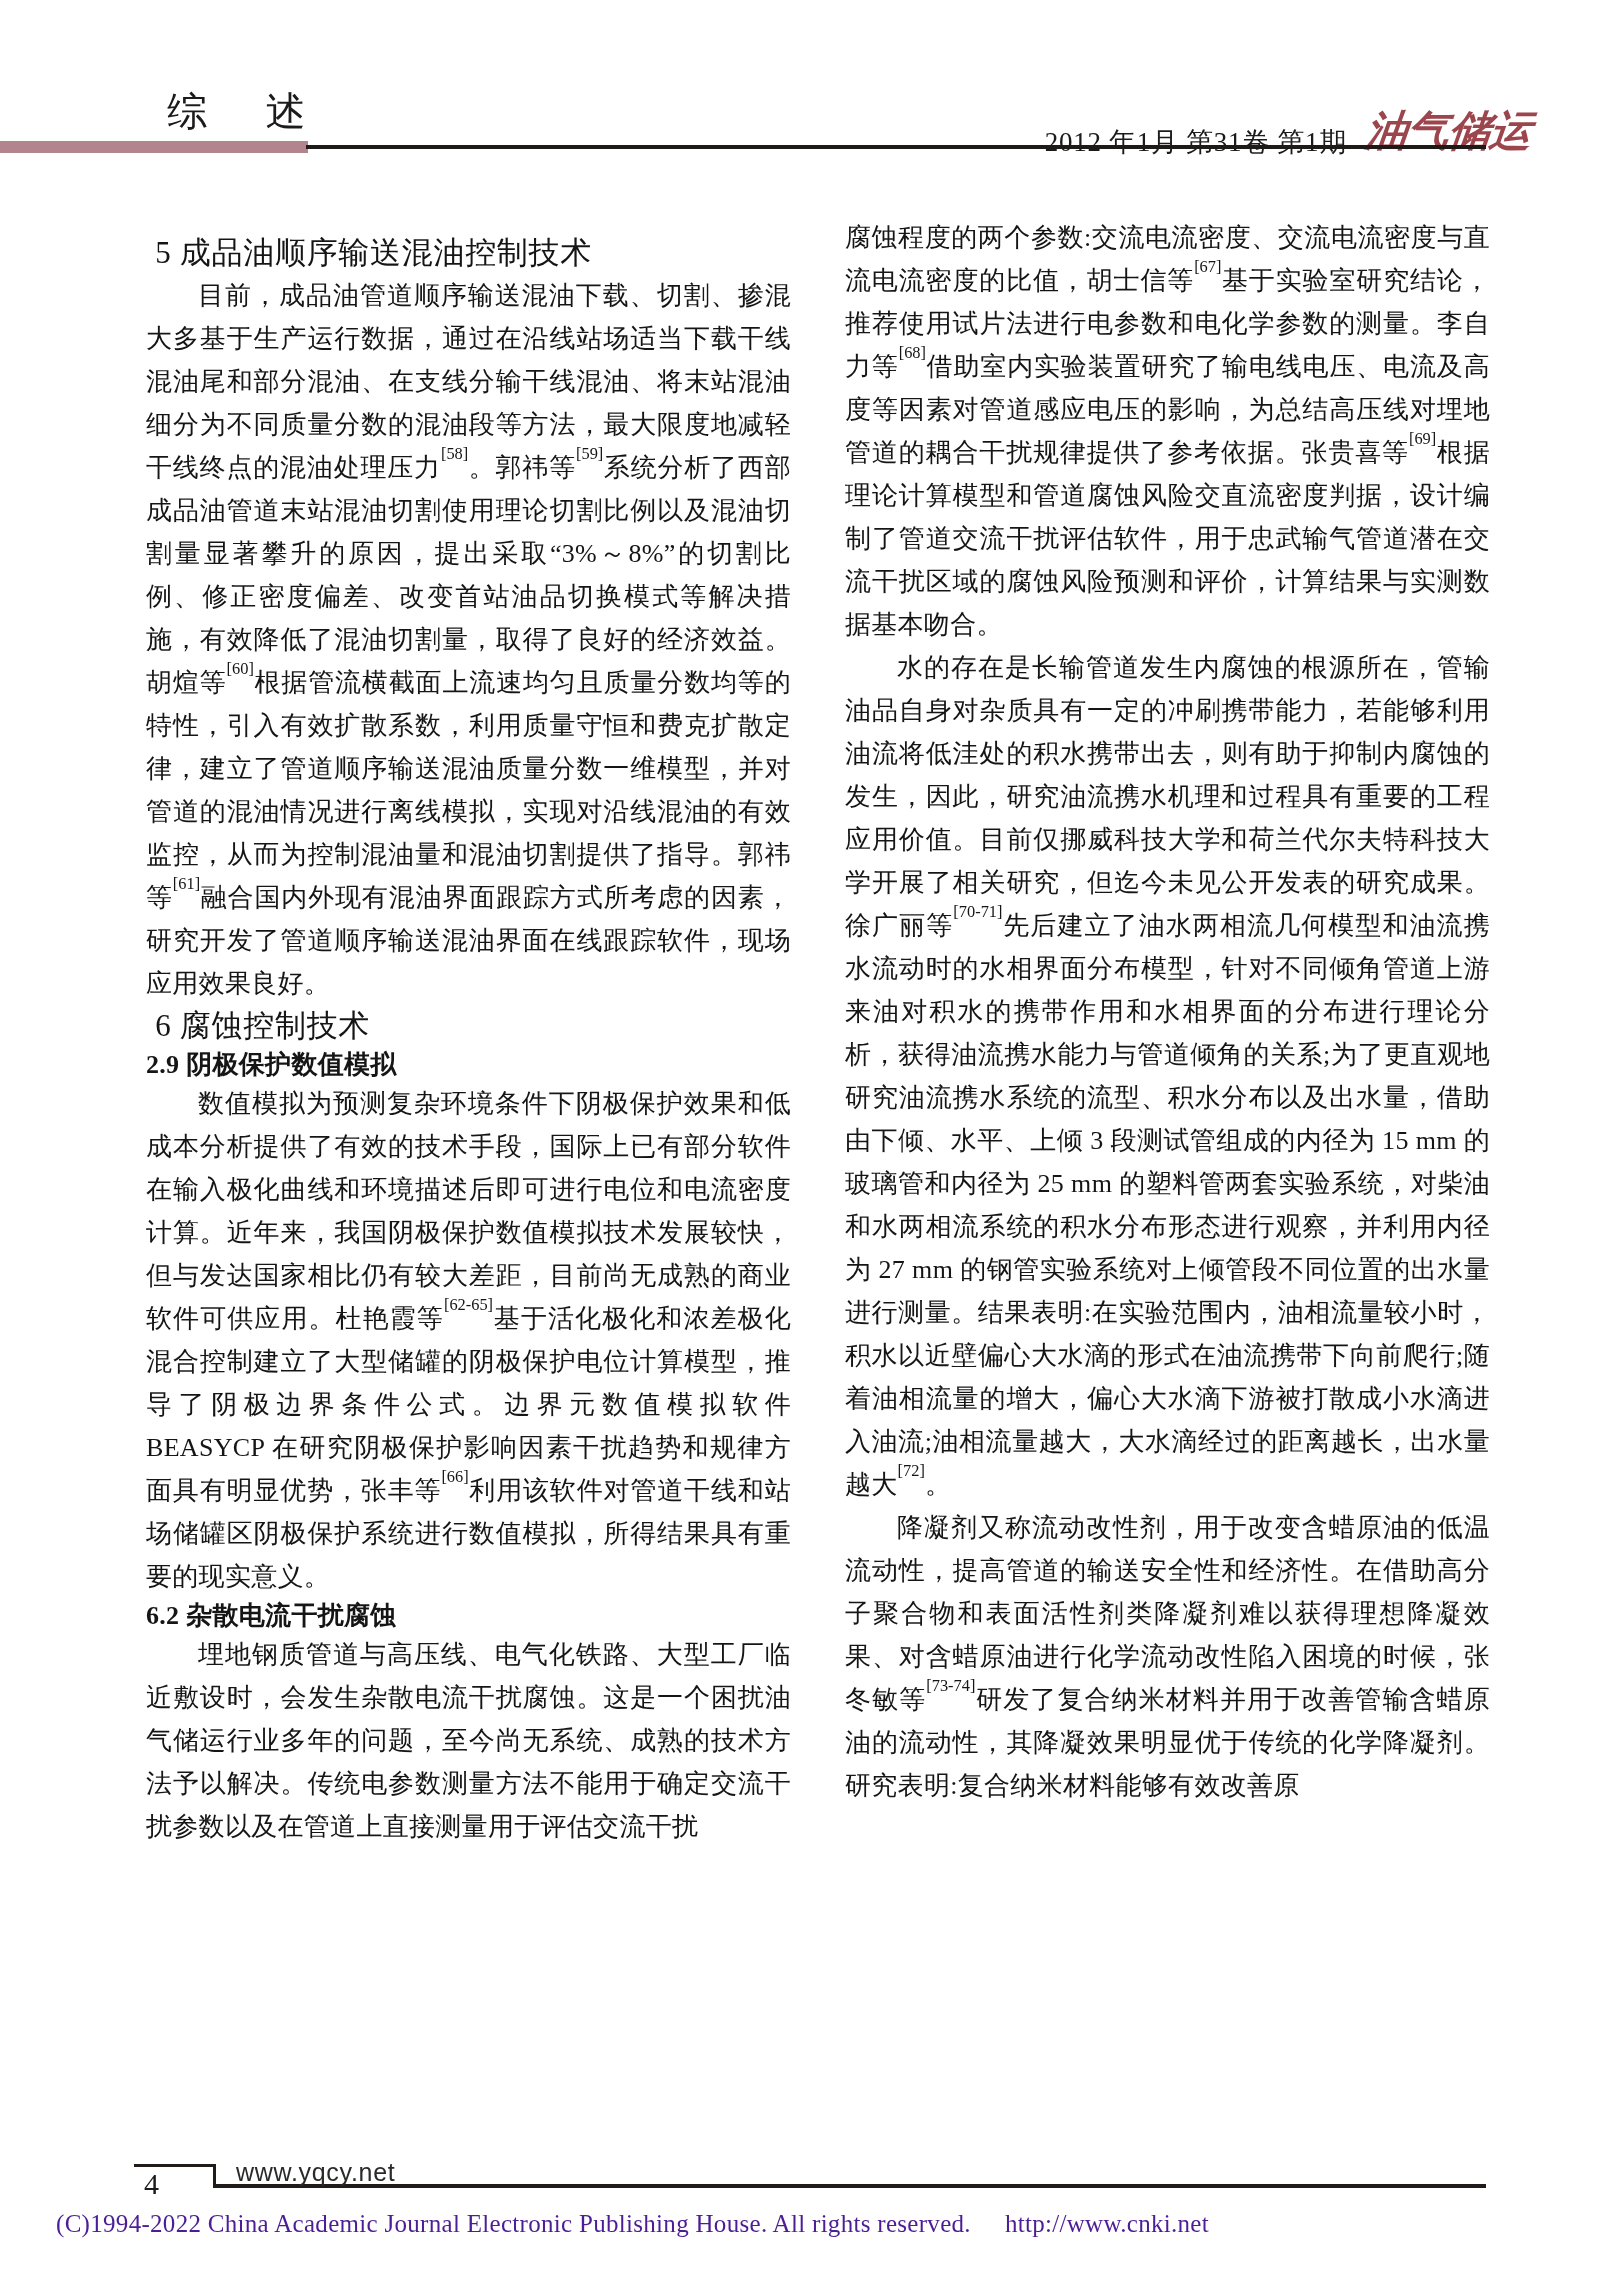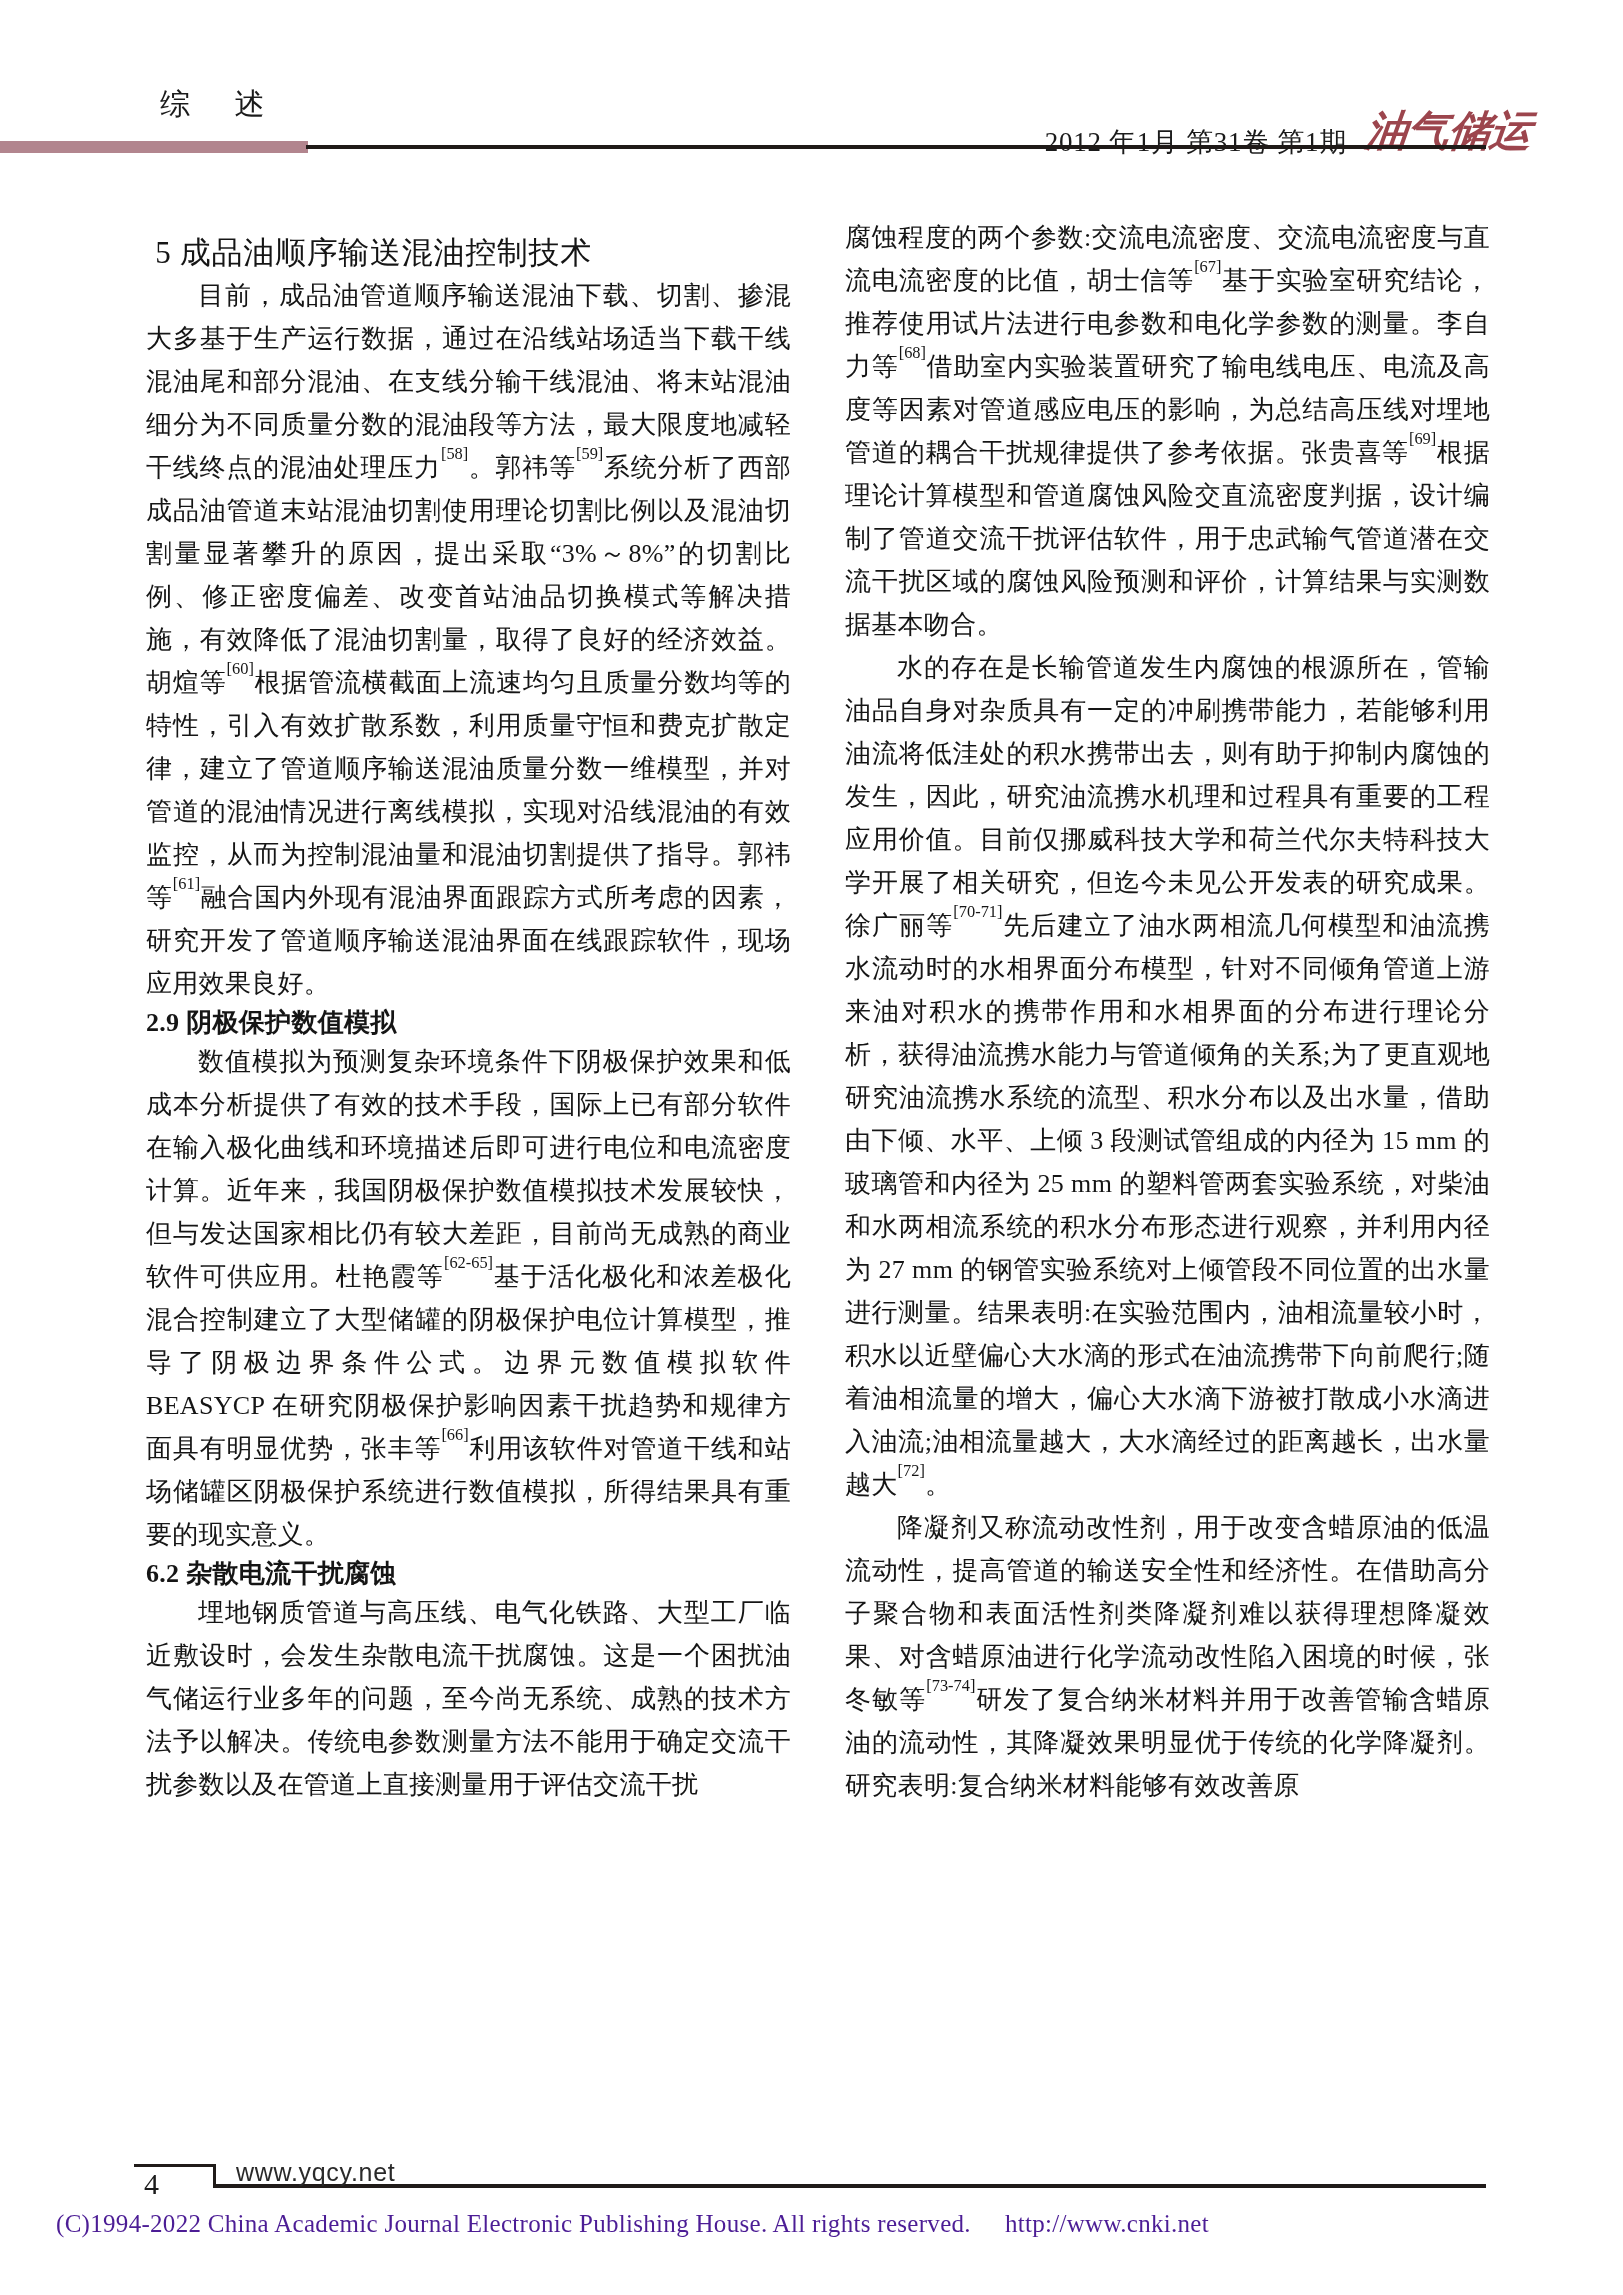--- a/index.html
+++ b/index.html
@@ -7,22 +7,22 @@
     position:relative;
     width:1623px;height:2295px;
     overflow:hidden;
     font-family:"Liberation Serif","DejaVu Serif",serif;
     color:#151515;
   }
   .abs{position:absolute;}
 
   
   .hdr-label{
-    left:160px;top:84px;
-    font-size:30px;
+    left:167px;top:84px;
+    font-size:40px;
     word-spacing:1.15em;
     letter-spacing:1.3px;
     color:#1b1b1b;
   }
   .hdr-issue{
     top:124px;right:276px;
     font-size:27px;
     letter-spacing:0.7px;
     color:#1b1b1b;
     white-space:nowrap;
@@ -120,20 +120,21 @@
     <div class="abs hdr-issue">2012 年1月 第31卷 第1期</div>
     <div class="abs hdr-logo" style="color: rgb(156, 69, 77);">油气储运</div>
     <div class="abs hdr-accent" style="background: rgb(178, 133, 142);"></div>
     <div class="abs hdr-rule"></div>
   </div>
 
   <div class="abs col col-left">
     <h2 class="sec m-s5-h">5 成品油顺序输送混油控制技术</h2>
     <p class="body rich indent">目前，成品油管道顺序输送混油下载、切割、掺混大多基于生产运行数据，通过在沿线站场适当下载干线混油尾和部分混油、在支线分输干线混油、将末站混油细分为不同质量分数的混油段等方法，最大限度地减轻干线终点的混油处理压力<sup class="ref">[58]</sup>。郭祎等<sup class="ref">[59]</sup>系统分析了西部成品油管道末站混油切割使用理论切割比例以及混油切割量显著攀升的原因，提出采取“3%～8%”的切割比例、修正密度偏差、改变首站油品切换模式等解决措施，有效降低了混油切割量，取得了良好的经济效益。胡煊等<sup class="ref">[60]</sup>根据管流横截面上流速均匀且质量分数均等的特性，引入有效扩散系数，利用质量守恒和费克扩散定律，建立了管道顺序输送混油质量分数一维模型，并对管道的混油情况进行离线模拟，实现对沿线混油的有效监控，从而为控制混油量和混油切割提供了指导。郭祎等<sup class="ref">[61]</sup>融合国内外现有混油界面跟踪方式所考虑的因素，研究开发了管道顺序输送混油界面在线跟踪软件，现场应用效果良好。</p>
 
+    <h2 class="sec m-s6-h">6 腐蚀控制技术</h2>
     <h3 class="subsec m-s61-h">2.9 阴极保护数值模拟</h3>
     <p class="body rich indent">数值模拟为预测复杂环境条件下阴极保护效果和低成本分析提供了有效的技术手段，国际上已有部分软件在输入极化曲线和环境描述后即可进行电位和电流密度计算。近年来，我国阴极保护数值模拟技术发展较快，但与发达国家相比仍有较大差距，目前尚无成熟的商业软件可供应用。杜艳霞等<sup class="ref">[62-65]</sup>基于活化极化和浓差极化混合控制建立了大型储罐的阴极保护电位计算模型，推导了阴极边界条件公式。边界元数值模拟软件 BEASYCP 在研究阴极保护影响因素干扰趋势和规律方面具有明显优势，张丰等<sup class="ref">[66]</sup>利用该软件对管道干线和站场储罐区阴极保护系统进行数值模拟，所得结果具有重要的现实意义。</p>
 
     <h3 class="subsec m-s62-h">6.2 杂散电流干扰腐蚀</h3>
     <p class="body rich indent">埋地钢质管道与高压线、电气化铁路、大型工厂临近敷设时，会发生杂散电流干扰腐蚀。这是一个困扰油气储运行业多年的问题，至今尚无系统、成熟的技术方法予以解决。传统电参数测量方法不能用于确定交流干扰参数以及在管道上直接测量用于评估交流干扰</p>
   </div>
 
   <div class="abs col col-right">
     <p class="body rich m-cont">腐蚀程度的两个参数:交流电流密度、交流电流密度与直流电流密度的比值，胡士信等<sup class="ref">[67]</sup>基于实验室研究结论，推荐使用试片法进行电参数和电化学参数的测量。李自力等<sup class="ref">[68]</sup>借助室内实验装置研究了输电线电压、电流及高度等因素对管道感应电压的影响，为总结高压线对埋地管道的耦合干扰规律提供了参考依据。张贵喜等<sup class="ref">[69]</sup>根据理论计算模型和管道腐蚀风险交直流密度判据，设计编制了管道交流干扰评估软件，用于忠武输气管道潜在交流干扰区域的腐蚀风险预测和评价，计算结果与实测数据基本吻合。</p>
 

